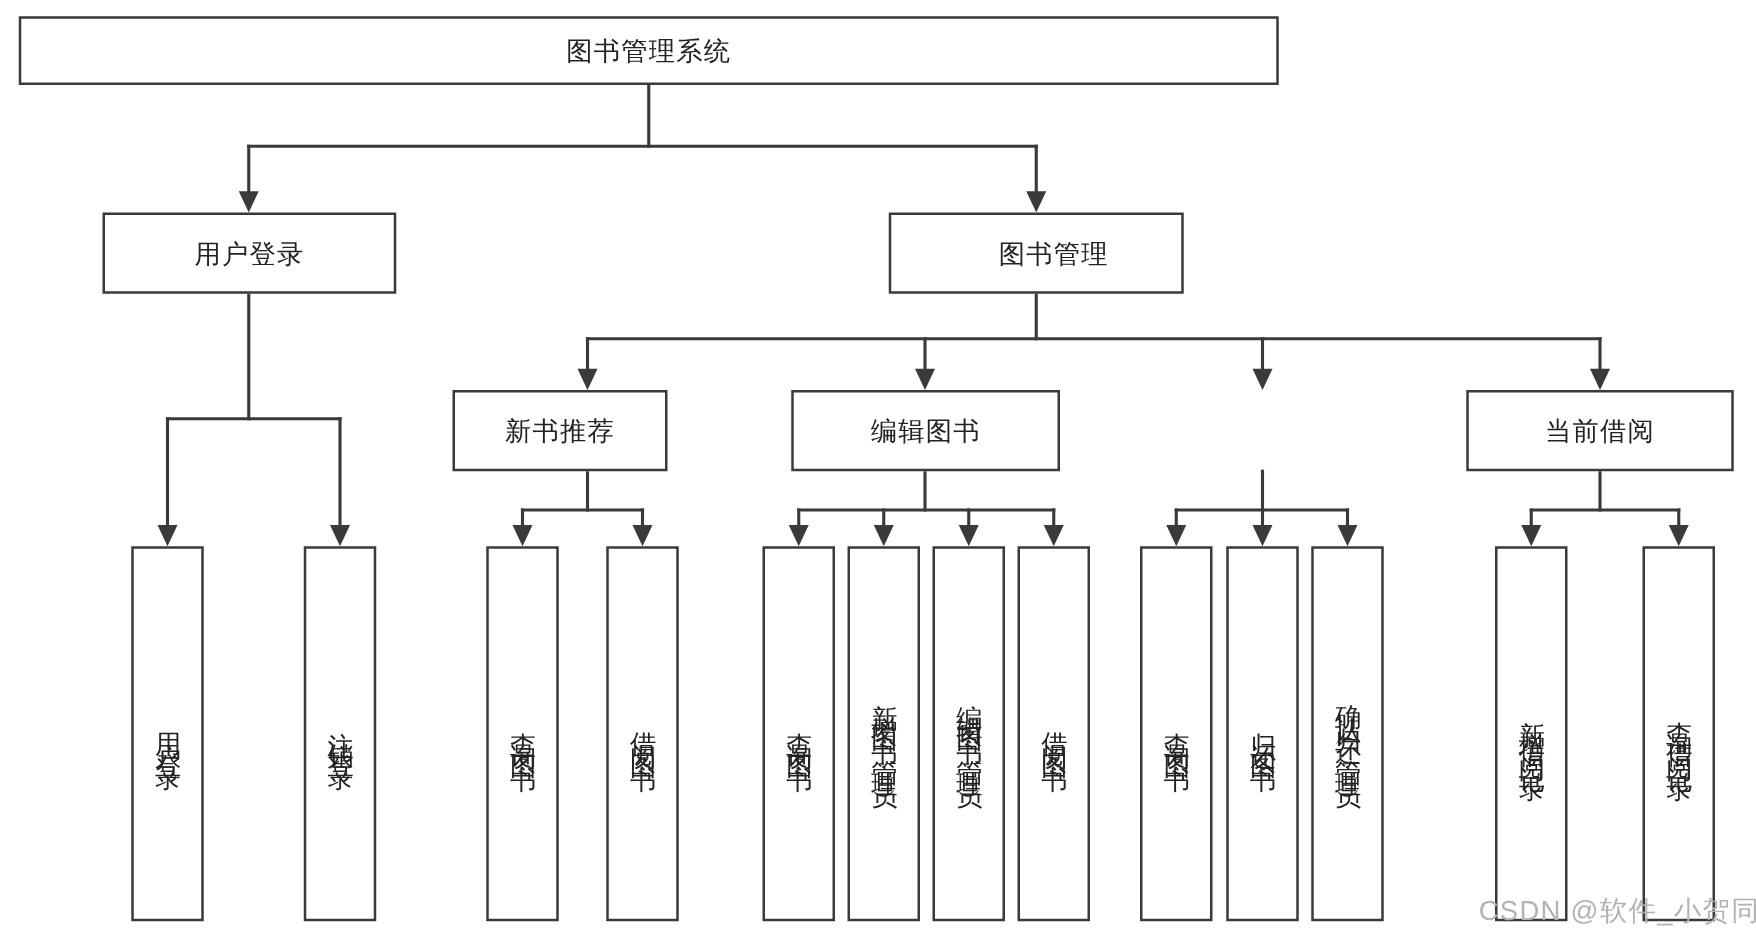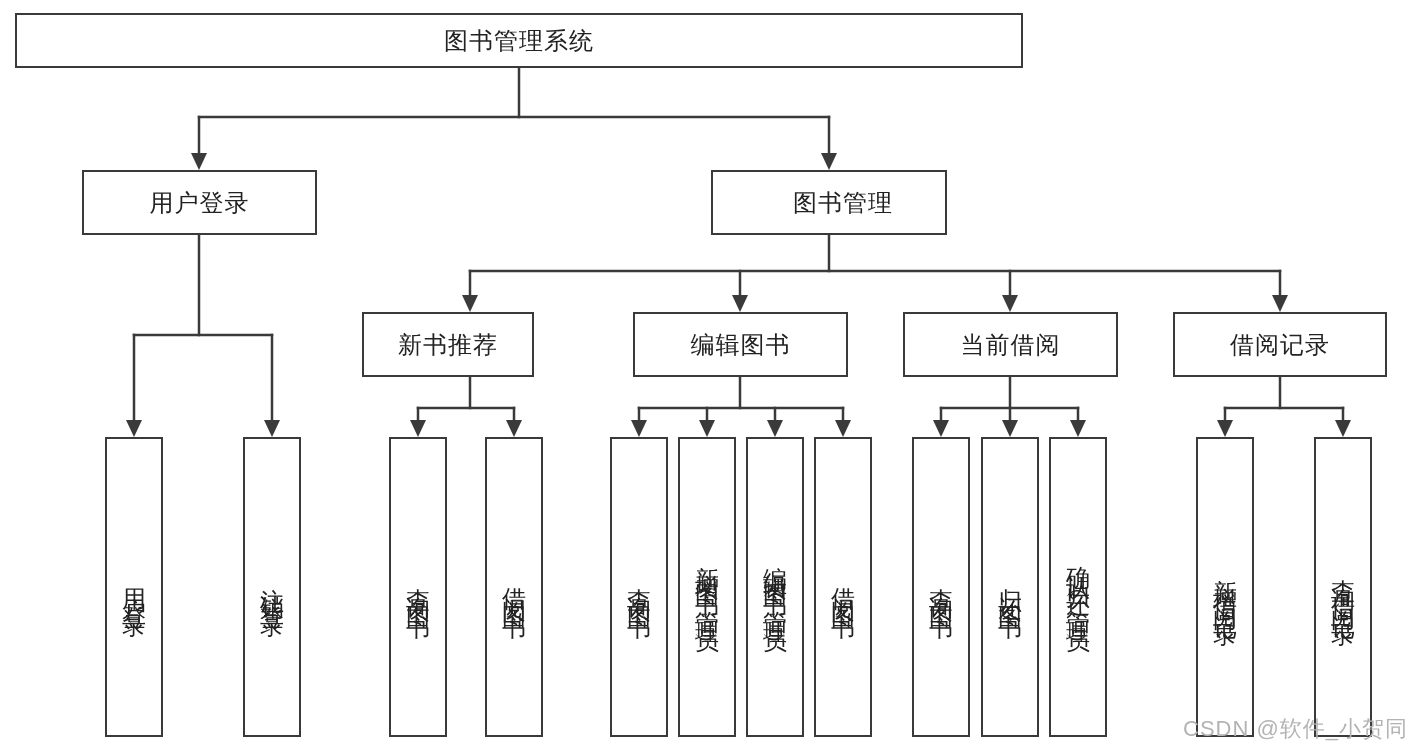--- a/index.html
+++ b/index.html
@@ -34,21 +34,21 @@
     fill: var(--line);
     stroke: none;
   }
   .box {
     position: absolute;
     background: var(--box-fill);
     border: 2.5px solid var(--box-border);
     display: flex;
     align-items: center;
     justify-content: center;
-    font-size: 24px;
+    font-size: 21px;
     color: var(--text);
     letter-spacing: 1px;
     text-align: center;
     white-space: nowrap;
   }
   .v {
     writing-mode: vertical-rl;
     text-orientation: mixed;
     letter-spacing: 9px;
     white-space: normal;
@@ -131,22 +131,21 @@
     <path d="M1335 420 L1351 420 L1343 437 Z"></path>
   </svg>
 
   <div class="box" style="left:15px; top:13px; width:1008px; height:55px;">图书管理系统</div>
 
   <div class="box" style="left:82px; top:170px; width:235px; height:65px;">用户登录</div>
   <div class="box" style="left:711px; top:170px; width:236px; height:65px;padding-left:28px;">图书管理</div>
 
   <div class="box" style="left:362px; top:312px; width:172px; height:65px;">新书推荐</div>
   <div class="box" style="left:633px; top:312px; width:215px; height:65px;">编辑图书</div>
-  <div class="box" style="left:903px; top:312px; width:215px; height:65px;">当前借阅</div>
-  <div class="box" style="left:1173px; top:312px; width:214px; height:65px;">借阅记录</div>
+  <div class="box" style="left:1173px; top:312px; width:214px; height:65px;">当前借阅</div>
 
   <div class="box v" style="left:105px; top:437px; width:58px; height:300px;">用户登录</div>
   <div class="box v" style="left:243px; top:437px; width:58px; height:300px;">注销登录</div>
 
   <div class="box v" style="left:389px; top:437px; width:58px; height:300px;">查询图书</div>
   <div class="box v" style="left:485px; top:437px; width:58px; height:300px;">借阅图书</div>
 
   <div class="box v" style="left:610px; top:437px; width:58px; height:300px;">查询图书</div>
   <div class="box v" style="left:678px; top:437px; width:58px; height:300px;">新增图书（管理员）</div>
   <div class="box v" style="left:746px; top:437px; width:58px; height:300px;">编辑图书（管理员）</div>

